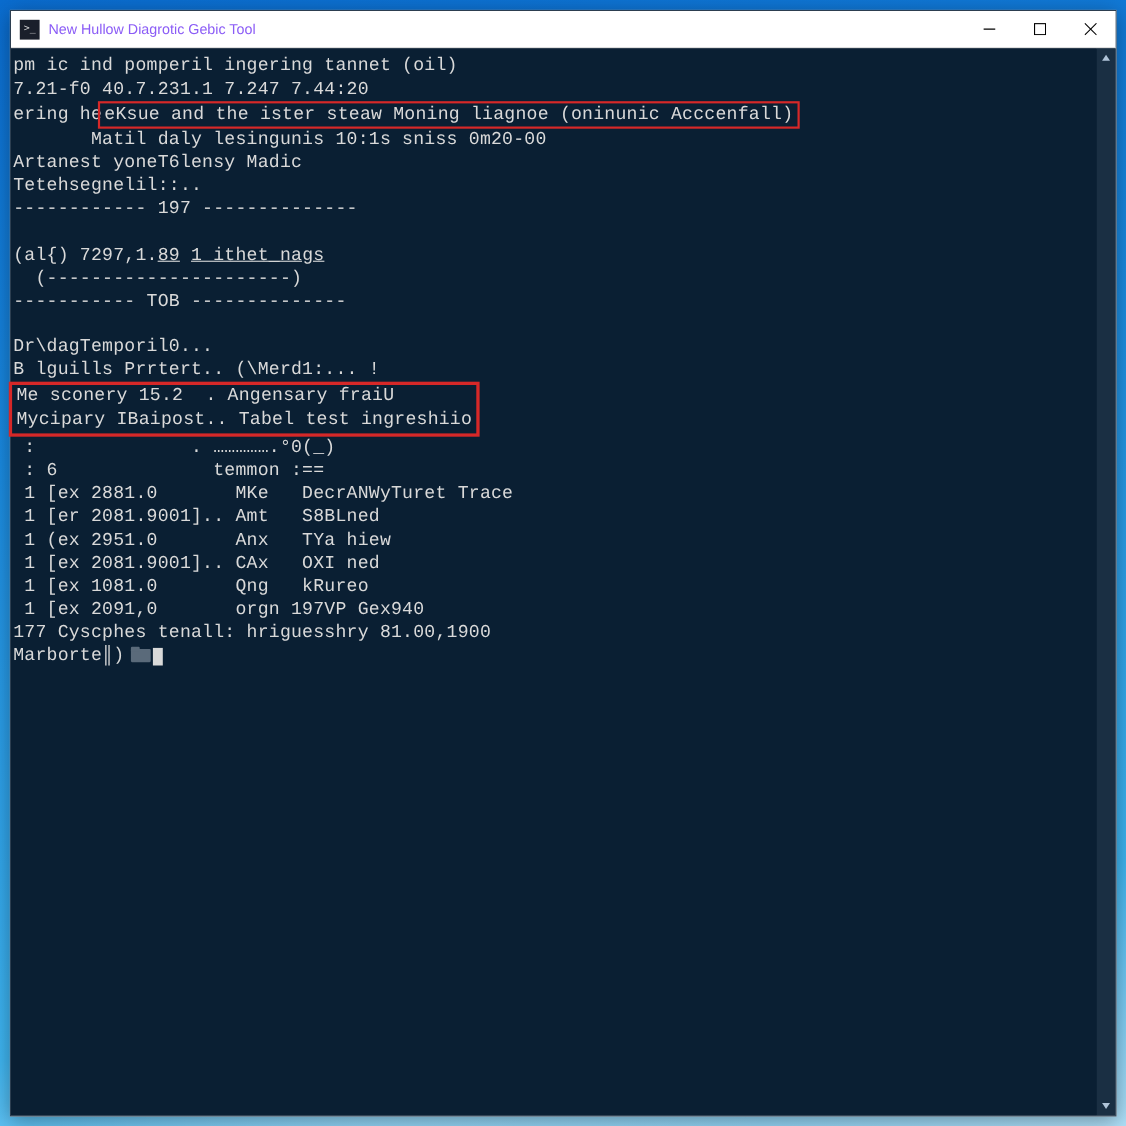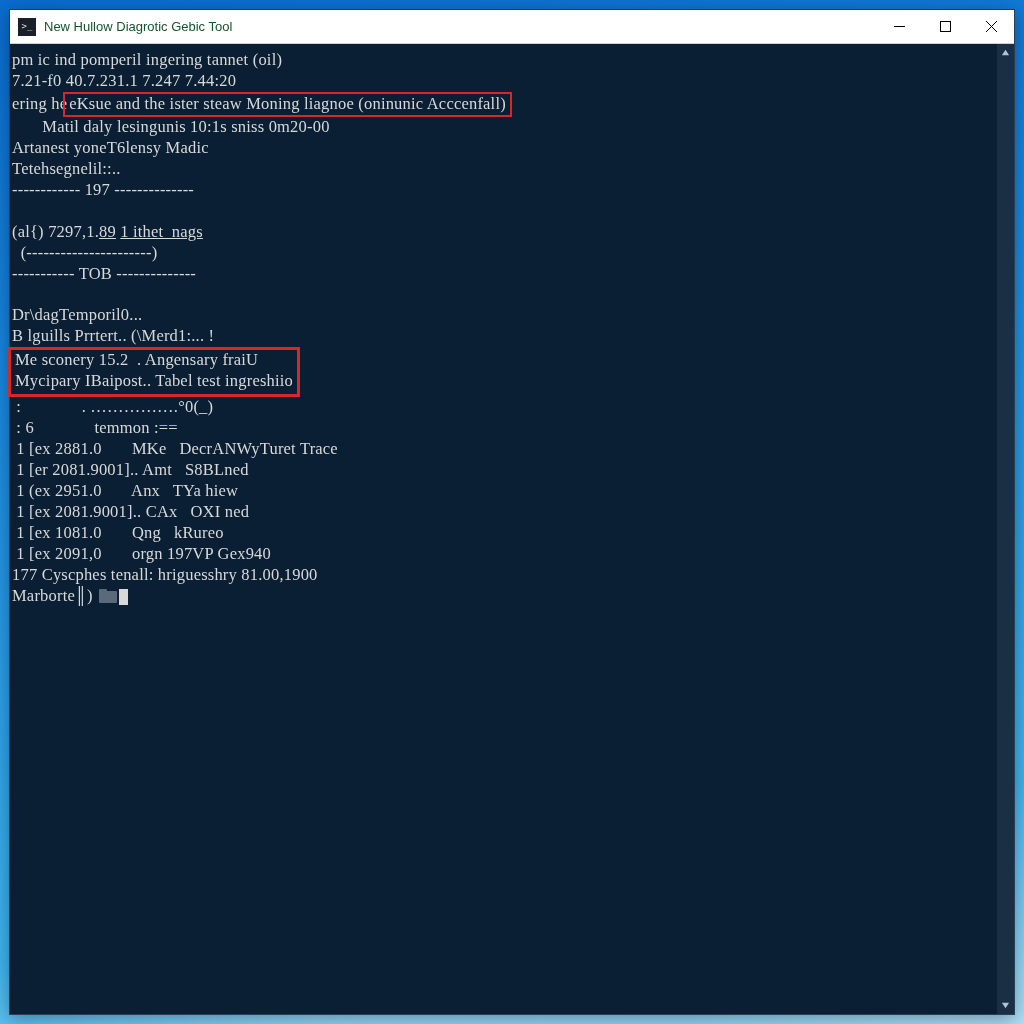--- a/index.html
+++ b/index.html
@@ -43,40 +43,40 @@
     margin: 0 8px 0 8px;
     background: #1a1f2b;
     display: flex; align-items: center; justify-content: center;
   }
   .titlebar .app-icon span {
     color: #ddd; font-size: 9px; font-family: Consolas, monospace; line-height: 1;
   }
   .titlebar .title {
     flex: 1;
     font-size: 13px;
-    color: #14532d;
+    color: #8b5cf6;
   }
   .win-controls { display: flex; height: 100%; }
   .win-btn {
     width: 46px; height: 100%;
     display: flex; align-items: center; justify-content: center;
     color: #000;
   }
   .win-btn svg { width: 11px; height: 11px; stroke: currentColor; stroke-width: 1; fill: none; }
 
   .console-wrap {
     flex: 1;
     display: flex;
     background: #0a1f33;
   }
   .console {
     flex: 1;
     background: #0a1f33;
     color: #d9d9d9;
-    font-family: Liberation Serif, serif;
+    font-family: Liberation Mono, monospace;
     font-size: 16.5px;
     line-height: 1.27;
     letter-spacing: 0.2px;
     padding: 6px 2px 6px 2px;
     white-space: pre;
   }
   .scrollbar {
     width: 17px;
     background: #1a2f43;
     position: relative;

